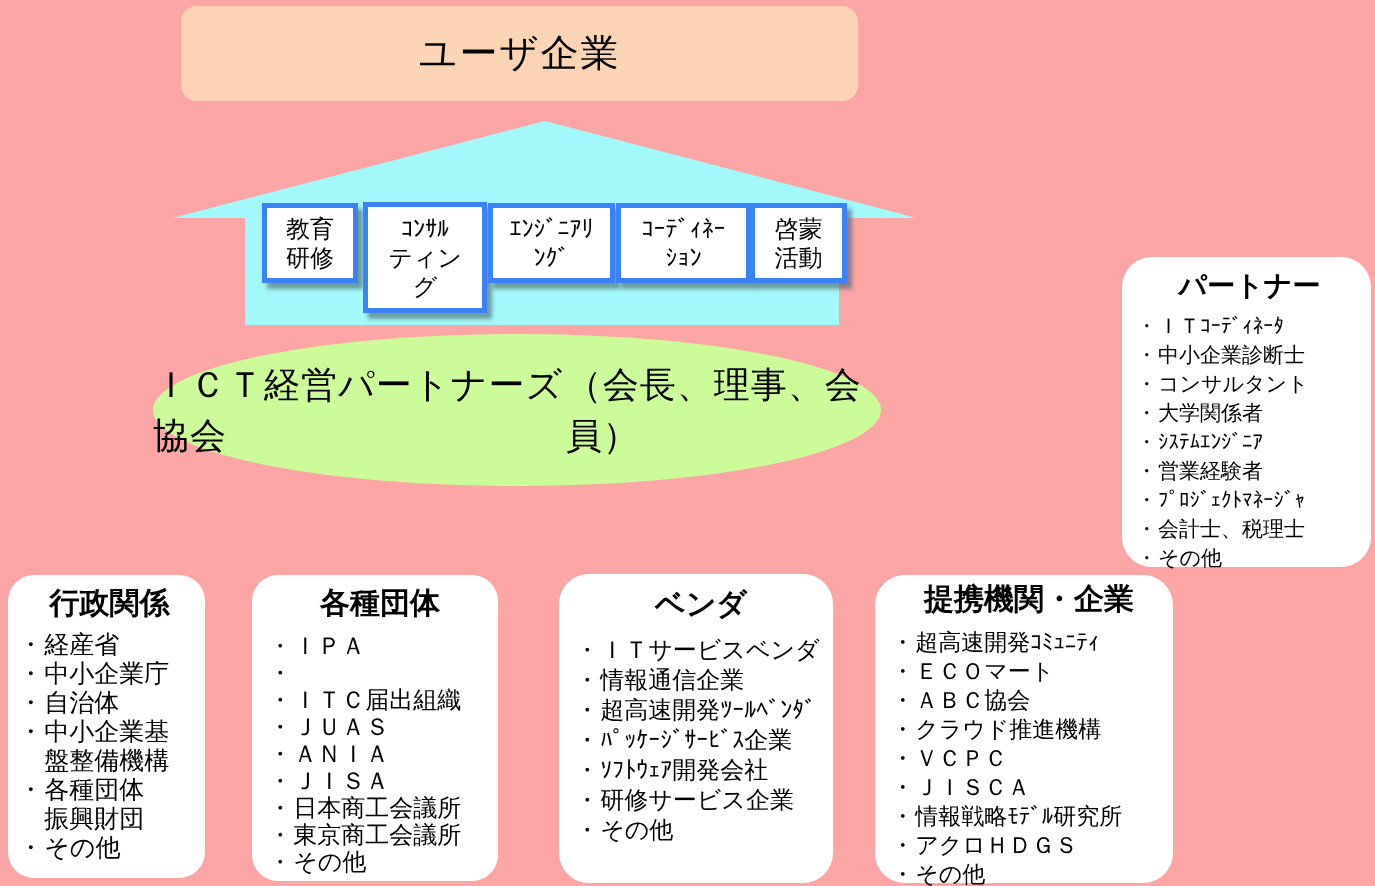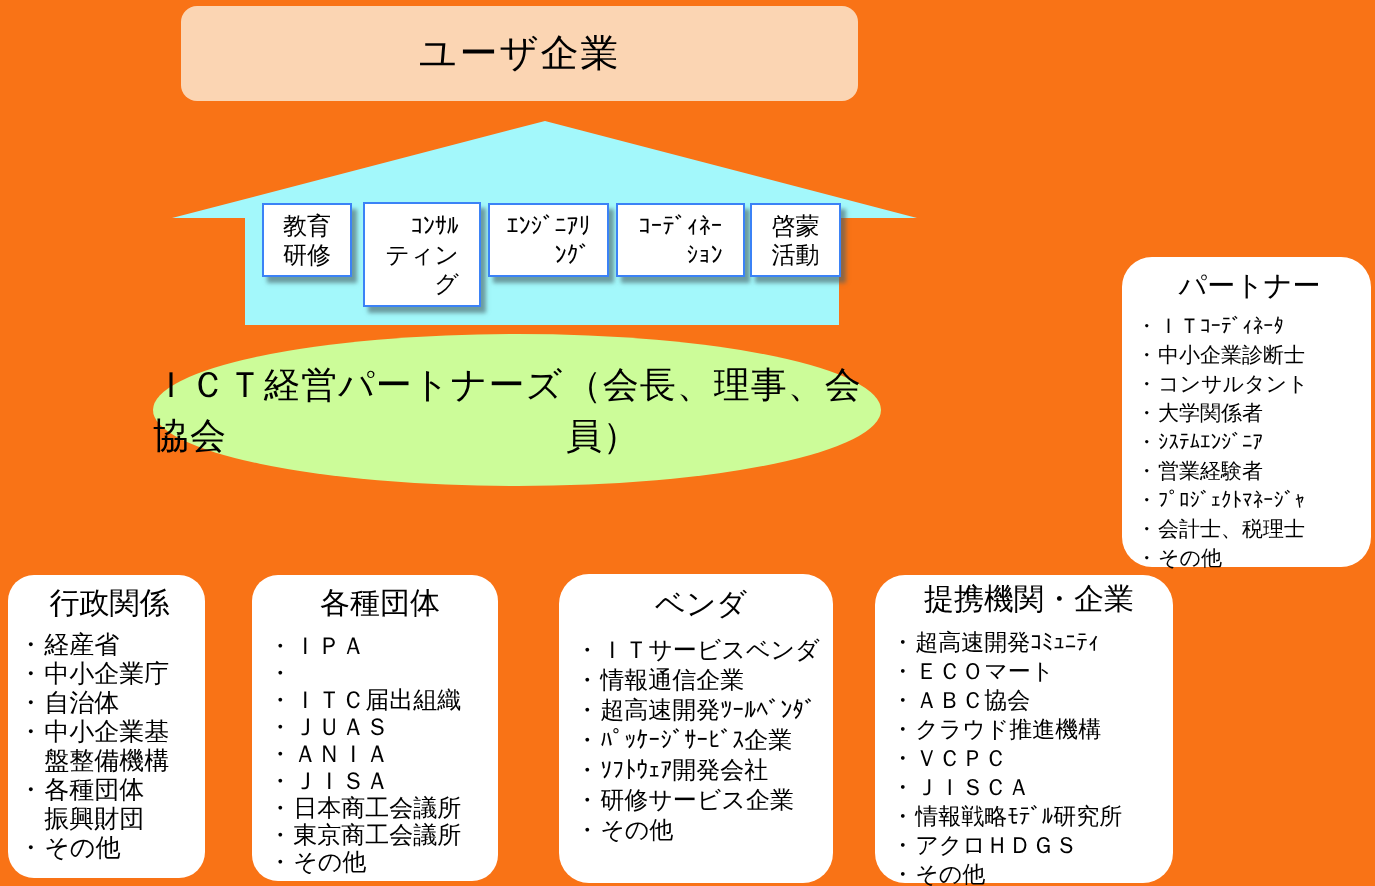--- a/index.html
+++ b/index.html
@@ -1,46 +1,46 @@
 <!DOCTYPE html>
 <html><head>
 <meta charset="utf-8">
 <style>
   html,body{margin:0;padding:0;background:#000;}
   body{font-family:"Liberation Sans",sans-serif;color:#000;}
-  .canvas{position:relative;width:1375px;height:886px;background:#f97316;overflow:hidden;}
+  .canvas{position:relative;width:1375px;height:886px;background:#fca5a5;overflow:hidden;}
 
   
   .user-box{position:absolute;left:181px;top:6px;width:677px;height:95px;
     background:#FBD5B3;border-radius:16px;display:flex;align-items:center;justify-content:center;}
   .user-box-label{font-size:38px;letter-spacing:2px;}
 
   
   .arrow{position:absolute;left:172px;top:121px;}
 
   
-  .svc{position:absolute;background:#fff;border:2px solid #3b82f6;
+  .svc{position:absolute;background:#fff;border:5px solid #3b82f6;
     box-shadow:5px 6px 4px rgba(70,95,100,.6);
-    display:flex;align-items:center;justify-content:center;text-align:right;}
+    display:flex;align-items:center;justify-content:center;text-align:center;}
   .svc-text{font-size:24px;line-height:29px;white-space:pre-line;}
   .svc1{left:262px;top:203px;width:86px;height:70px;}
   .svc2{left:363px;top:202px;width:114px;height:101px;}
   .svc3{left:488px;top:203px;width:117px;height:70px;}
   .svc4{left:616px;top:203px;width:125px;height:70px;}
   .svc5{left:750px;top:203px;width:87px;height:70px;}
 
   
   .ellipse{position:absolute;left:153px;top:334px;width:728px;height:152px;
     background:#CCFC99;border-radius:50%;
     display:flex;flex-direction:row;align-items:center;justify-content:center;}
   .ellipse-line{font-size:36px;line-height:51px;letter-spacing:1px;}
 
   
   .card{position:absolute;background:#fff;box-sizing:border-box;}
-  .card-title{font-weight:normal;text-align:center;}
+  .card-title{font-weight:bold;text-align:center;}
   .list{display:block;}
   .li{display:flex;align-items:flex-start;}
   .bullet{flex:none;width:1.05em;}
   .li-text{white-space:pre-line;}
 
   .partner-card{left:1122px;top:257px;width:249px;height:310px;border-radius:30px;padding:10px 8px 0 14px;}
   .partner-card .card-title{font-size:28px;margin-bottom:6px;}
   .partner-card .li{font-size:21px;line-height:29px;}
 
   .gov-card{left:8px;top:575px;width:197px;height:303px;border-radius:26px;padding:8px 4px 0 10px;}

